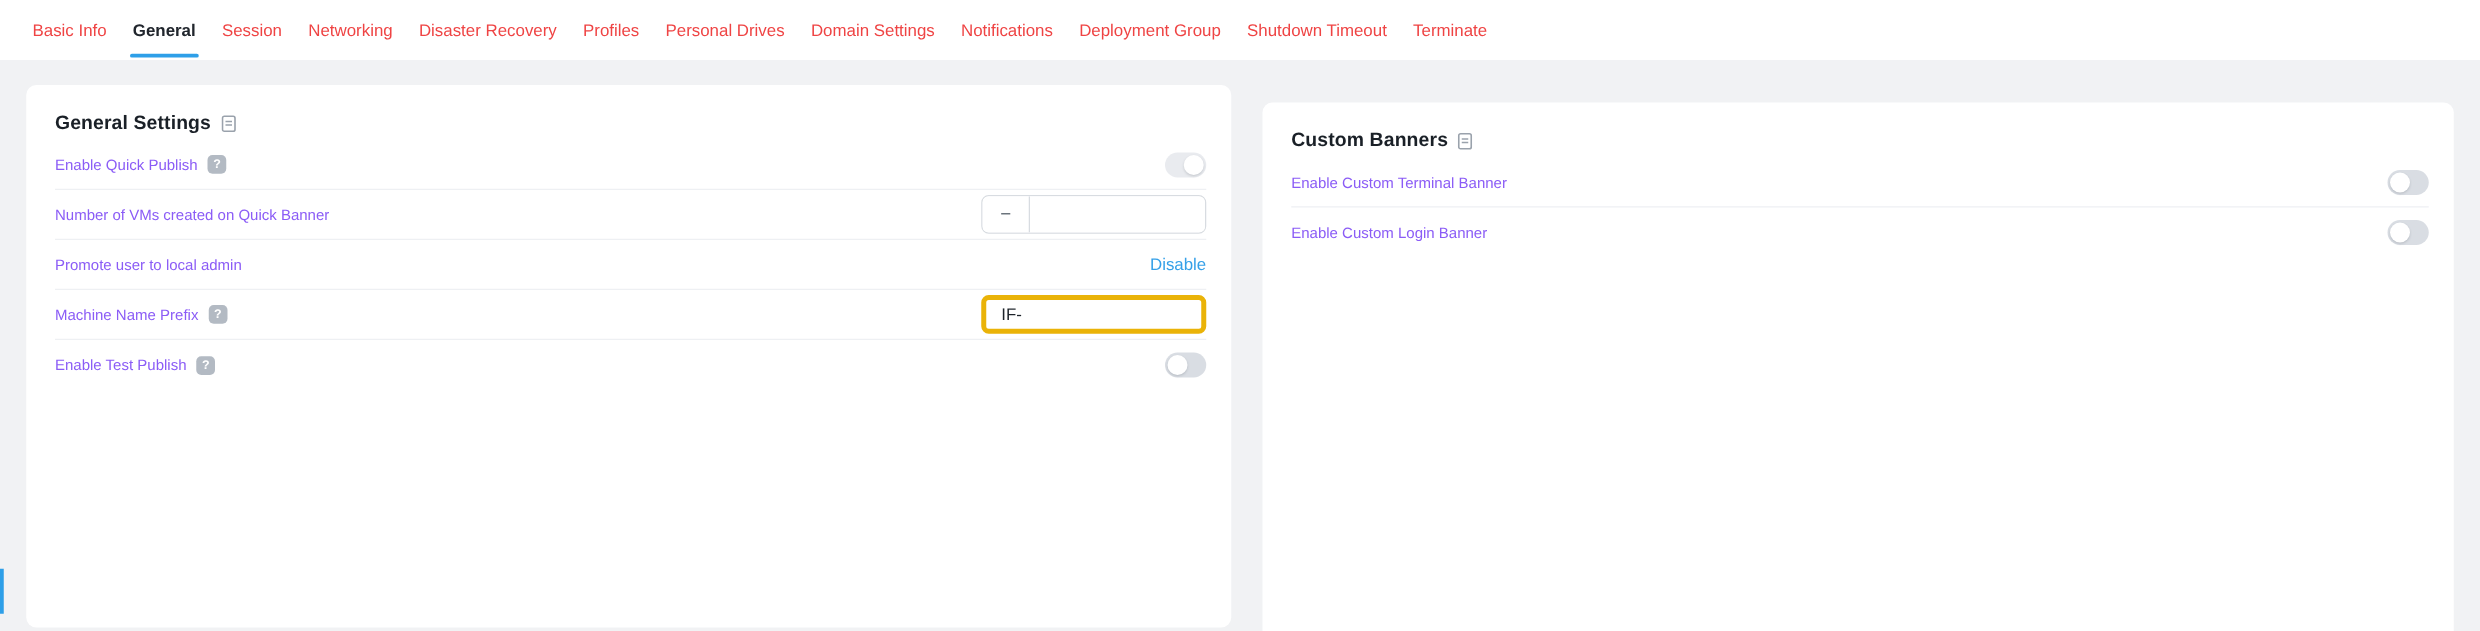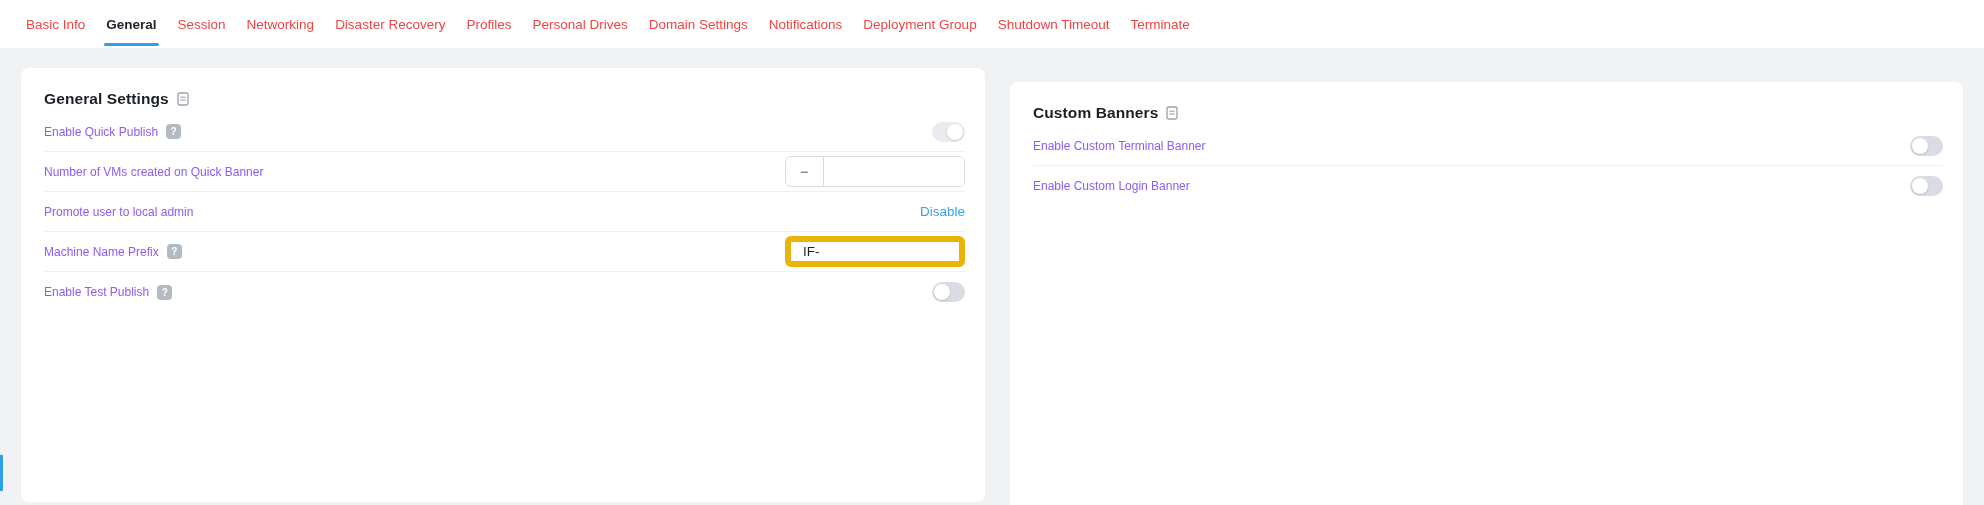--- a/index.html
+++ b/index.html
@@ -52,21 +52,21 @@
   .stepper-btn { width:38px; flex:none; display:flex; align-items:center; justify-content:center;
          font-size:15px; color:#5e6770; background:#fff; border:none; cursor:pointer; }
   .stepper-btn.minus { border-right:1px solid #d8dce1; }
   .stepper-value { flex:1; border:none; outline:none; text-align:right; font-size:13.5px; color:#1e242b;
          font-family:"Liberation Sans", sans-serif; }
 
   
   .action-link { font-size:13.5px; color:#35a0e8; cursor:pointer; text-decoration:none; }
 
   
-  .text-input { width:180px; height:31px; border:6px solid #eab308; border-radius:6px; outline:none;
+  .text-input { width:180px; height:31px; border:4px solid #eab308; border-radius:6px; outline:none;
          padding:0 12px; font-size:13.5px; color:#1e242b; font-family:"Liberation Sans", sans-serif; }
 
   
   .left-scroll-thumb { position:absolute; left:0; top:455px; width:3px; height:36px; background:#2e9fe8; }
 </style>
 </head>
 <body>
 
 <div class="tabbar">
   <div class="tab">Basic Info</div>

